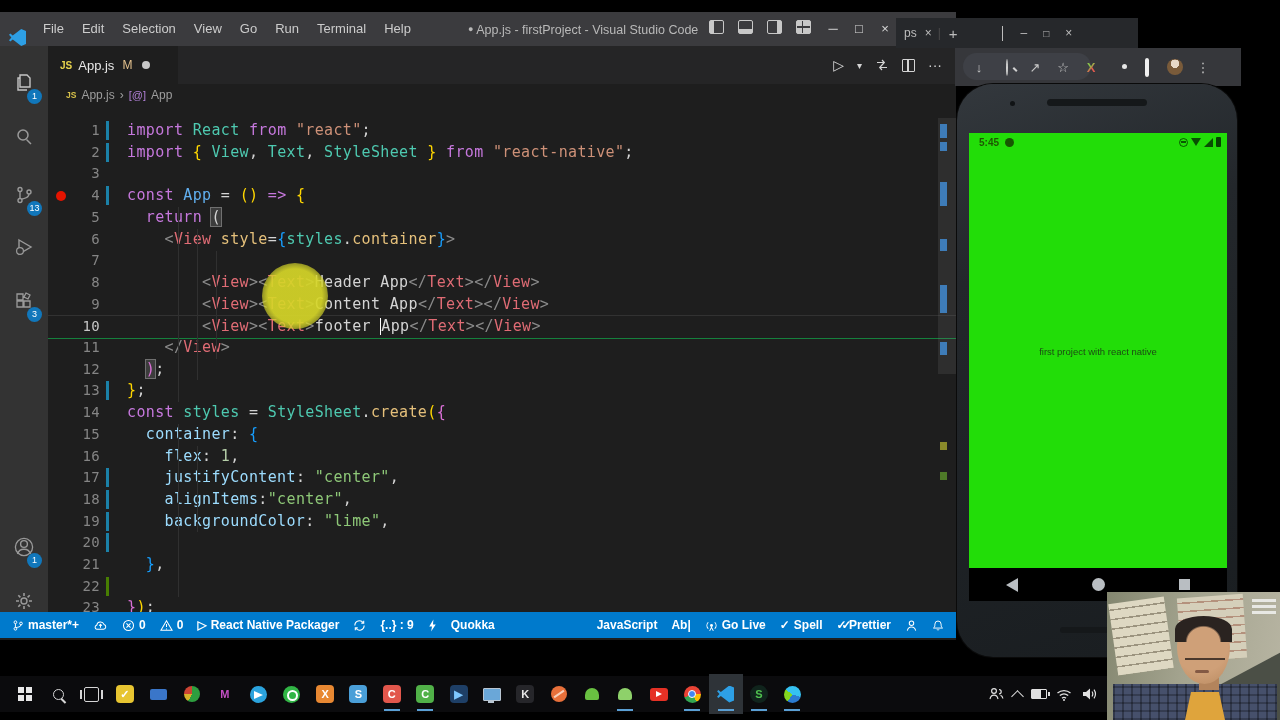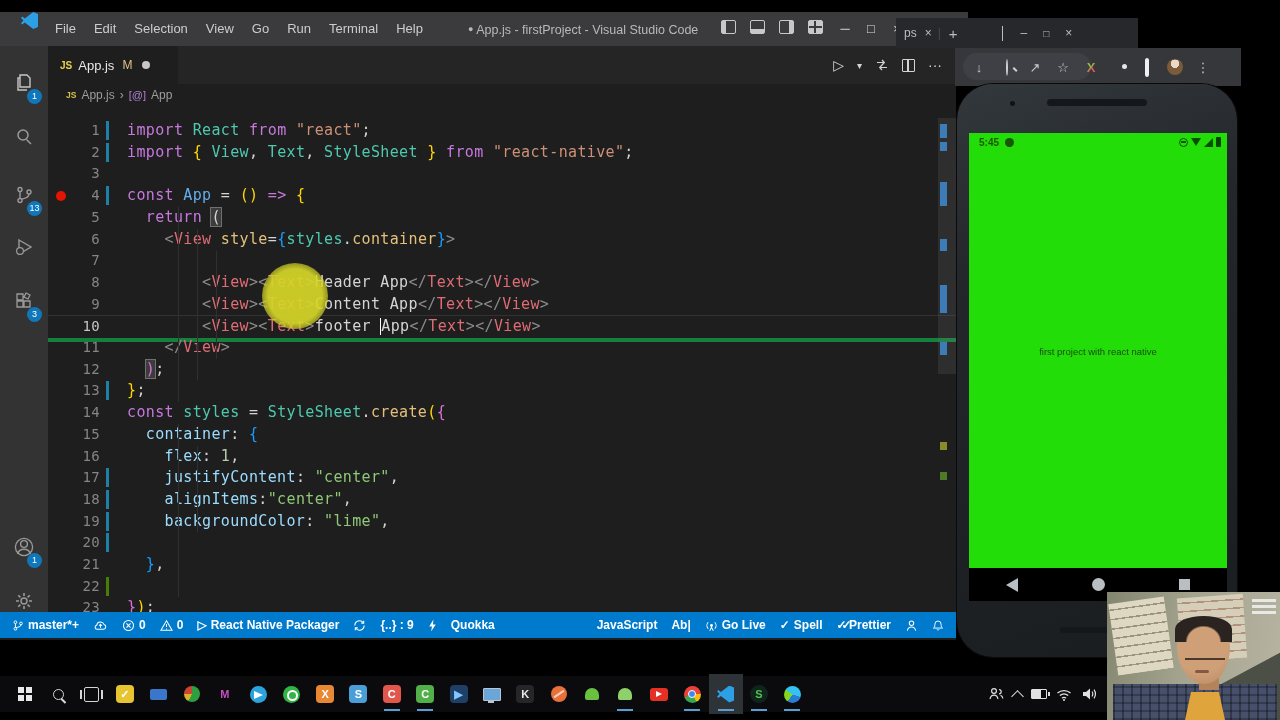--- a/index.html
+++ b/index.html
@@ -2,21 +2,21 @@
 <html><head>
 <meta charset="utf-8">
 <style>
   html,body{margin:0;padding:0;background:#000;}
   #screen{position:relative;width:1280px;height:720px;background:#000;overflow:hidden;
           font-family:"Liberation Sans",sans-serif;-webkit-font-smoothing:antialiased;}
   .abs{position:absolute;}
 
   
   #vscode{left:0;top:12px;width:956px;height:628px;z-index:10;background:#1e1e1e;}
-  #titlebar{left:0;top:0;width:100%;height:34px;background:#3b3b3e;display:flex;align-items:flex-start;padding-left:12px;}
+  #titlebar{left:0;top:0;width:100%;height:34px;background:#3b3b3e;display:flex;align-items:flex-end;}
   #vslogo{width:17px;height:17px;margin:0 8px 0 9px;background:#2d9fe5;
           clip-path:polygon(72% 0,100% 12%,100% 88%,72% 100%,22% 62%,8% 74%,0 66%,14% 50%,0 34%,8% 26%,22% 38%);}
   .menu-item{color:#cccccc;font-size:13px;padding:0 9px;line-height:34px;}
   #win-title{position:absolute;left:468px;top:0;line-height:34px;color:#b9b9b9;font-size:12.5px;white-space:nowrap;}
   #wlayout{position:absolute;right:145px;top:8px;display:flex;gap:14px;}
   .wl{width:13px;height:12px;border:1.4px solid #c8c8c8;border-radius:2px;}
   .wl1{background:linear-gradient(90deg,#c8c8c8 0 4px,transparent 4px);}
   .wl2{background:linear-gradient(0deg,#c8c8c8 0 4px,transparent 4px);}
   .wl3{background:linear-gradient(270deg,#c8c8c8 0 4px,transparent 4px);}
   .wl4{background:linear-gradient(90deg,transparent 0 5px,#3b3b3e 5px 6.5px,transparent 6.5px),
@@ -38,21 +38,21 @@
 
   #breadcrumb{left:48px;top:72px;width:908px;height:22px;background:#1e1e1e;display:flex;align-items:center;
               color:#9d9d9d;font-size:12px;gap:5px;padding-left:18px;box-sizing:border-box;}
   .bc-js{color:#d8c24a;font-weight:bold;font-size:8.5px;}
   .bc-sym{color:#b180d7;font-size:11px;}
 
   
   #editor{left:48px;top:94px;width:908px;height:508px;background:#1e1e1e;overflow:hidden;}
   .code-line{position:absolute;left:0;width:100%;height:21.7px;font-family:"DejaVu Sans Mono",monospace;
              font-size:15px;line-height:21.7px;letter-spacing:.35px;white-space:pre;}
-  .code-line.cur-line{border-top:1px solid #323232;border-bottom:4px solid #15803d;}
+  .code-line.cur-line{border-top:1px solid #323232;border-bottom:1px solid #15803d;}
   .ln{position:absolute;left:0;width:52px;text-align:right;color:#858585;font-size:14px;}
   .cur-line .ln{color:#c6c6c6;}
   .lc{position:absolute;left:79px;}
   .bp{position:absolute;left:8px;top:6px;width:10px;height:10px;border-radius:50%;background:#e51400;}
   .gut{position:absolute;left:58px;top:1px;width:3px;height:19px;}
   .gut-m{background:#1b81a8;} .gut-a{background:#487e02;}
   .c-kw{color:#c678dd}.c-cmp{color:#4ec9b0}.c-fn{color:#61afef}.c-sto{color:#ce9178}.c-stg{color:#8ec878}
   .c-b1{color:#ffd700}.c-b2{color:#da70d6}.c-b3{color:#179fff}.c-pb{color:#8a8a8a}.c-tag{color:#e06c75}
   .c-atr{color:#e5c07b}.c-prp{color:#9cdcfe}.c-num{color:#b5cea8}.c-txt{color:#d4d4d4}
   .c-pl{color:#d4d4d4}

